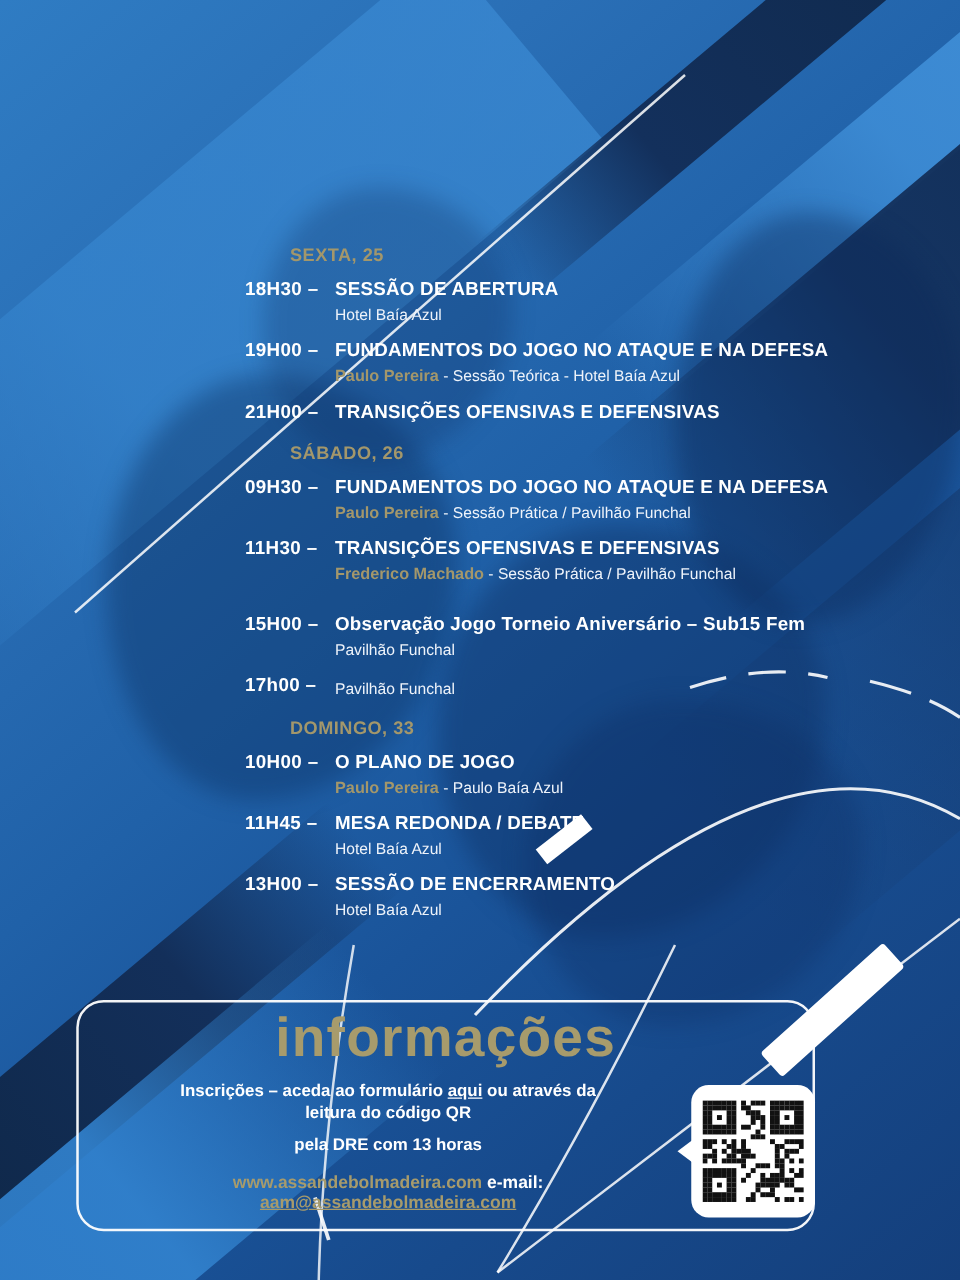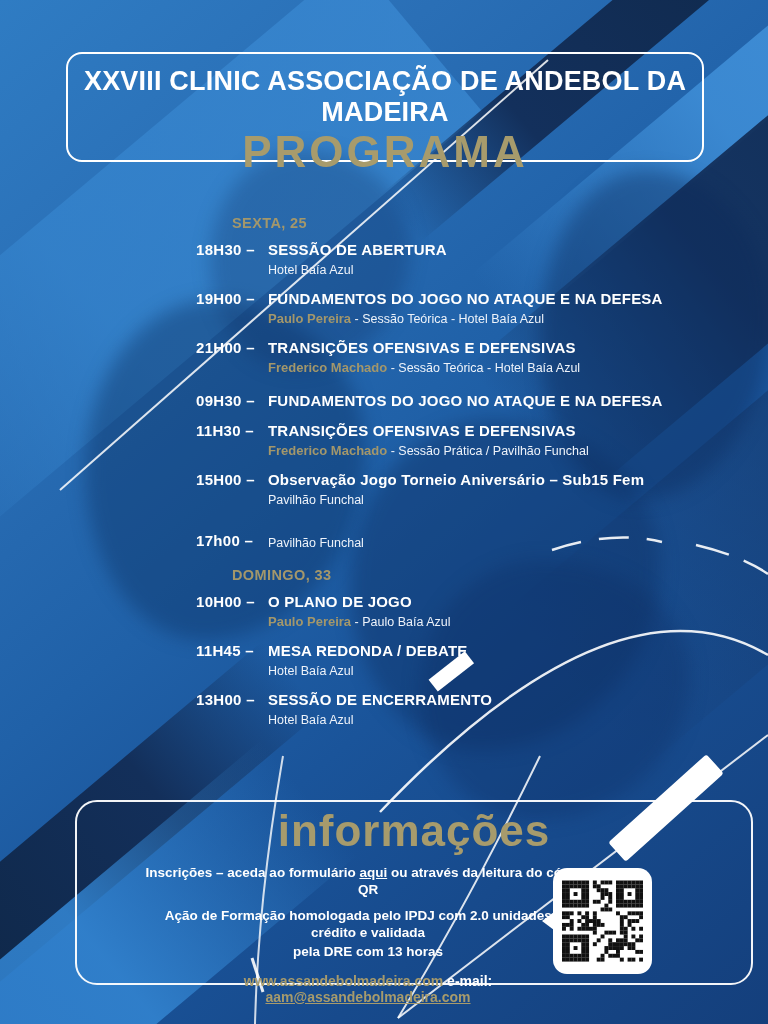--- a/index.html
+++ b/index.html
@@ -24,31 +24,31 @@
   .blob3{left:540px;top:170px;width:230px;height:330px;background:rgba(10,40,88,.38);}
   .blob4{left:420px;top:560px;width:270px;height:260px;background:rgba(12,45,95,.32);}
   .blob5{left:210px;top:150px;width:200px;height:220px;background:rgba(14,48,98,.28);}
   
   .court{position:absolute;left:0;top:0;z-index:3;pointer-events:none;}
   
   .title-box{position:absolute;left:66px;top:52px;width:634px;height:106px;border:2px solid #fff;border-radius:16px;z-index:5;}
   .title-line1{margin-top:12px;text-align:center;color:#fff;font-size:27px;font-weight:bold;letter-spacing:.2px;}
   .title-line2{text-align:center;color:#a79b6c;font-size:44px;line-height:48px;font-weight:bold;letter-spacing:3px;}
   
-  .schedule{position:absolute;left:196px;top:215px;width:530px;z-index:5;}
+  .schedule{position:absolute;left:196px;top:197px;width:530px;z-index:5;}
   .day-label{color:#a3976b;font-size:14.5px;font-weight:bold;letter-spacing:.4px;margin:0 0 10px 36px;}
   .day + .day{margin-top:16px;}
   .event{display:flex;margin-bottom:12px;}
   .day:nth-child(2) .event:nth-child(4){margin-top:24px;}
   .time{flex:none;width:72px;color:#fff;font-size:15px;font-weight:bold;letter-spacing:.3px;line-height:18px;}
   .ev-title{color:#fff;font-size:15px;font-weight:bold;letter-spacing:.2px;line-height:18px;}
   .ev-sub{margin-top:3px;font-size:12.5px;color:#eef3fa;line-height:16px;}
   .speaker{color:#a3976b;font-weight:bold;font-size:13px;}
   
-  .info-box{position:absolute;left:75px;top:800px;width:678px;height:185px;border:2px solid rgba(255,255,255,.95);border-radius:22px;z-index:5;box-sizing:border-box;}
+  .info-box{position:absolute;left:61px;top:800px;width:591px;height:185px;border:2px solid rgba(255,255,255,.95);border-radius:22px;z-index:5;box-sizing:border-box;}
   .info-heading{margin-top:4px;text-align:center;color:#a79b6c;font-size:44px;font-weight:bold;letter-spacing:1px;}
   .info-lines{padding:8px 160px 0 36px;text-align:center;color:#fff;margin-left:32px;}
   .info-line{font-size:13.5px;font-weight:bold;line-height:17px;margin:0 0 9px 0;}
   .info-line.tight{margin-bottom:2px;}
   .links-line{margin-top:13px;font-size:14px;font-weight:bold;}
   .gold{color:#a79b6c;}
   .u{text-decoration:underline;}
   
   .ribbon{position:absolute;left:600px;top:795px;width:132px;height:26px;background:#fff;border-radius:3px;transform:rotate(-42deg);z-index:4;}
   .qr-tile{position:absolute;left:553px;top:868px;width:99px;height:106px;background:#fff;border-radius:14px;z-index:6;}
@@ -79,24 +79,20 @@
     <path d="M 380 812 Q 615 565 768 655" stroke="#ffffff" stroke-width="2.5" fill="none" opacity="0.9"></path>
     <path d="M 552 550 Q 612 530 662 542" stroke="#ffffff" stroke-width="2.5" fill="none" opacity="0.9" stroke-dasharray="30 18"></path>
     <path d="M 696 545 Q 742 556 768 574" stroke="#ffffff" stroke-width="2.5" fill="none" opacity="0.9" stroke-dasharray="34 16"></path>
     <rect x="428" y="664" width="46" height="15" transform="rotate(-38 451 671)" fill="#ffffff"></rect>
     <path d="M 283 756 Q 258 900 255 1024" stroke="#ffffff" stroke-width="2" fill="none" opacity="0.8"></path>
     <path d="M 540 756 Q 470 900 398 1018" stroke="#ffffff" stroke-width="2" fill="none" opacity="0.85"></path>
     <line x1="398" y1="1018" x2="768" y2="735" stroke="#ffffff" stroke-width="2" opacity="0.85"></line>
     <line x1="252" y1="958" x2="263" y2="992" stroke="#ffffff" stroke-width="3" opacity="0.9"></line>
   </svg>
 
-  <div class="title-box">
-    <div class="title-line1">XXVIII CLINIC ASSOCIAÇÃO DE ANDEBOL DA MADEIRA</div>
-    <div class="title-line2">PROGRAMA</div>
-  </div>
 
   <div class="schedule">
       <section class="day">
         <h3 class="day-label">SEXTA, 25</h3>
         <div class="event">
           <span class="time">18H30 –</span>
           <div class="ev-body">
             <div class="ev-title">SESSÃO DE ABERTURA</div>
             <div class="ev-sub"><span class="details">Hotel Baía Azul</span></div>
           </div>
@@ -105,29 +101,30 @@
           <span class="time">19H00 –</span>
           <div class="ev-body">
             <div class="ev-title">FUNDAMENTOS DO JOGO NO ATAQUE E NA DEFESA</div>
             <div class="ev-sub"><span class="speaker">Paulo Pereira</span> <span class="details">- Sessão Teórica - Hotel Baía Azul</span></div>
           </div>
         </div>
         <div class="event">
           <span class="time">21H00 –</span>
           <div class="ev-body">
             <div class="ev-title">TRANSIÇÕES OFENSIVAS E DEFENSIVAS</div>
-            <div class="ev-sub"><span class="speaker">Frederico Machado</span> <span class="details">- Sessão Teórica - Hotel Baía Azul</span></div>
           </div>
         </div>
       </section>
       <section class="day">
+        <h3 class="day-label">SÁBADO, 26</h3>
         <div class="event">
           <span class="time">09H30 –</span>
           <div class="ev-body">
             <div class="ev-title">FUNDAMENTOS DO JOGO NO ATAQUE E NA DEFESA</div>
+            <div class="ev-sub"><span class="speaker">Paulo Pereira</span> <span class="details">- Sessão Prática / Pavilhão Funchal</span></div>
           </div>
         </div>
         <div class="event">
           <span class="time">11H30 –</span>
           <div class="ev-body">
             <div class="ev-title">TRANSIÇÕES OFENSIVAS E DEFENSIVAS</div>
             <div class="ev-sub"><span class="speaker">Frederico Machado</span> <span class="details">- Sessão Prática / Pavilhão Funchal</span></div>
           </div>
         </div>
         <div class="event">
@@ -169,21 +166,20 @@
         </div>
       </section>
     </div>
 
   <div class="ribbon"></div>
 
   <div class="info-box">
     <div class="info-heading">informações</div>
     <div class="info-lines">
       <p class="info-line"><span>Inscrições – aceda ao formulário </span><span class="u">aqui</span><span> ou através da leitura do código QR</span></p>
-      <p class="info-line tight">Ação de Formação homologada pelo IPDJ com 2.0 unidades de crédito e validada</p>
       <p class="info-line">pela DRE com 13 horas</p>
       <p class="links-line"><span class="gold">www.assandebolmadeira.com</span> <span>e-mail:</span> <span class="gold u">aam@assandebolmadeira.com</span></p>
     </div>
   </div>
 
   <div class="qr-tile">
     <div class="qr-pointer"></div>
     <svg id="qr-svg" width="81" height="86" viewBox="0 0 21 21">
         <rect x="0" y="0" width="1.02" height="1.02" fill="#111"></rect>
         <rect x="1" y="0" width="1.02" height="1.02" fill="#111"></rect>

